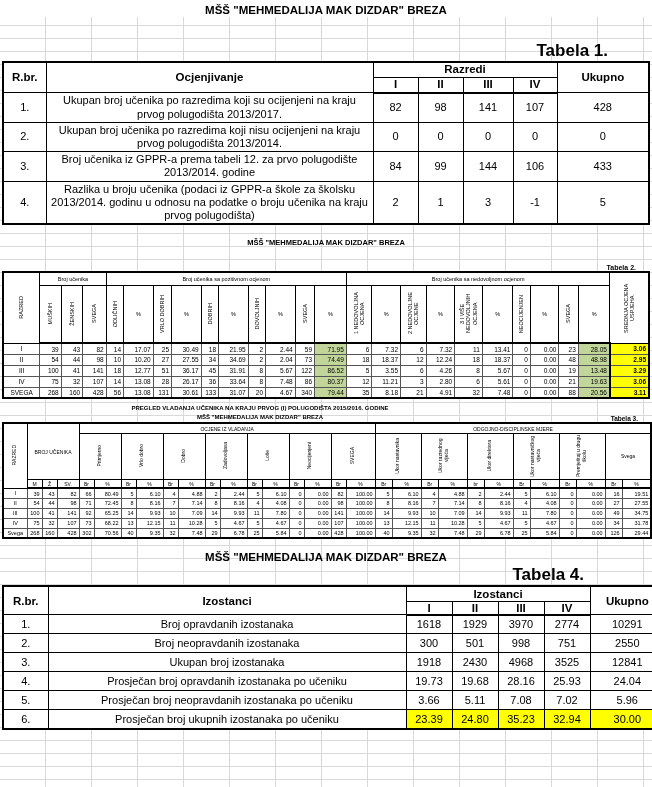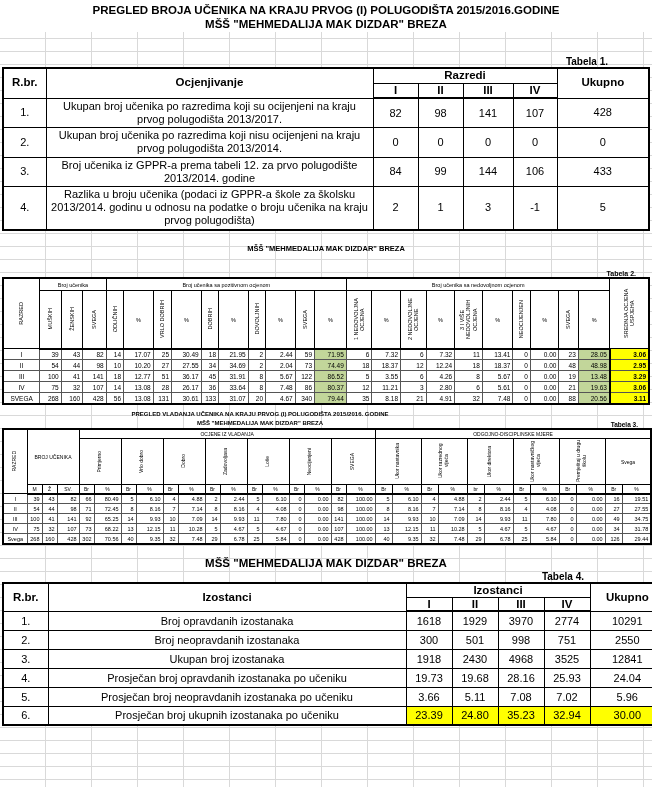--- a/index.html
+++ b/index.html
@@ -6,21 +6,21 @@
   html,body { width:652px; }
   body {
     height:787px; overflow:hidden; color:#000;
     font-family:"Liberation Sans", sans-serif;
     background-color:#fff;
     background-image:
       repeating-linear-gradient(to right, transparent 0 45px, #d9d9d9 45px 46px),
       repeating-linear-gradient(to bottom, transparent 0 12px, #d9d9d9 12px 13px);
   }
   .main-title { font-weight:bold; font-size:11.5px; line-height:1.25; text-align:center; padding-top:3px; background:#fff; }
-  .tbl-label { font-weight:bold; font-size:10px; text-align:right; }
+  .tbl-label { font-weight:bold; font-size:17px; text-align:right; }
   .small-title { font-weight:bold; text-align:center; line-height:1.5; }
   table { border-collapse:collapse; table-layout:fixed; background:#fff; margin-left:2px; }
   td { overflow:hidden; padding:0 1px; }
   
   #t1 { width:646px; border:2px solid #000; font-size:11px; }
   #t1 td { border:1px solid #000; text-align:center; vertical-align:middle; line-height:1.2; }
   #t1 thead td { font-weight:bold; font-size:11.5px; height:14px; border-bottom-width:2px; }
   #t1 thead tr:first-child td { border-bottom-width:1px; }
   #t1 thead td[rowspan] { border-bottom-width:2px; }
   #t1 tbody td { padding:1px 2px; }
@@ -65,21 +65,20 @@
   #t3 .vspan { max-height:44px; }
   #t3 td[rowspan="3"] .vspan { max-height:60px; }
   .sp { background:transparent; }
   .t3-head { position:relative; }
   .t3-head .tbl-label { position:absolute; right:14px; bottom:0; font-size:6.5px; }
 </style>
 </head>
 <body>
 
 <div class="main-title">
-  <div>PREGLED BROJA UČENIKA NA KRAJU PRVOG (I)  POLUGODIŠTA 2015/2016.GODINE</div>
   <div>MŠŠ "MEHMEDALIJA MAK DIZDAR" BREZA</div>
 </div>
 <div class="sp" style="height:24px"></div>
 
 <div class="tbl-label" style="padding-right:44px">Tabela 1.</div>
 <table id="t1">
   <colgroup>
     <col style="width:43px">
       <col style="width:327px">
       <col style="width:45px">

